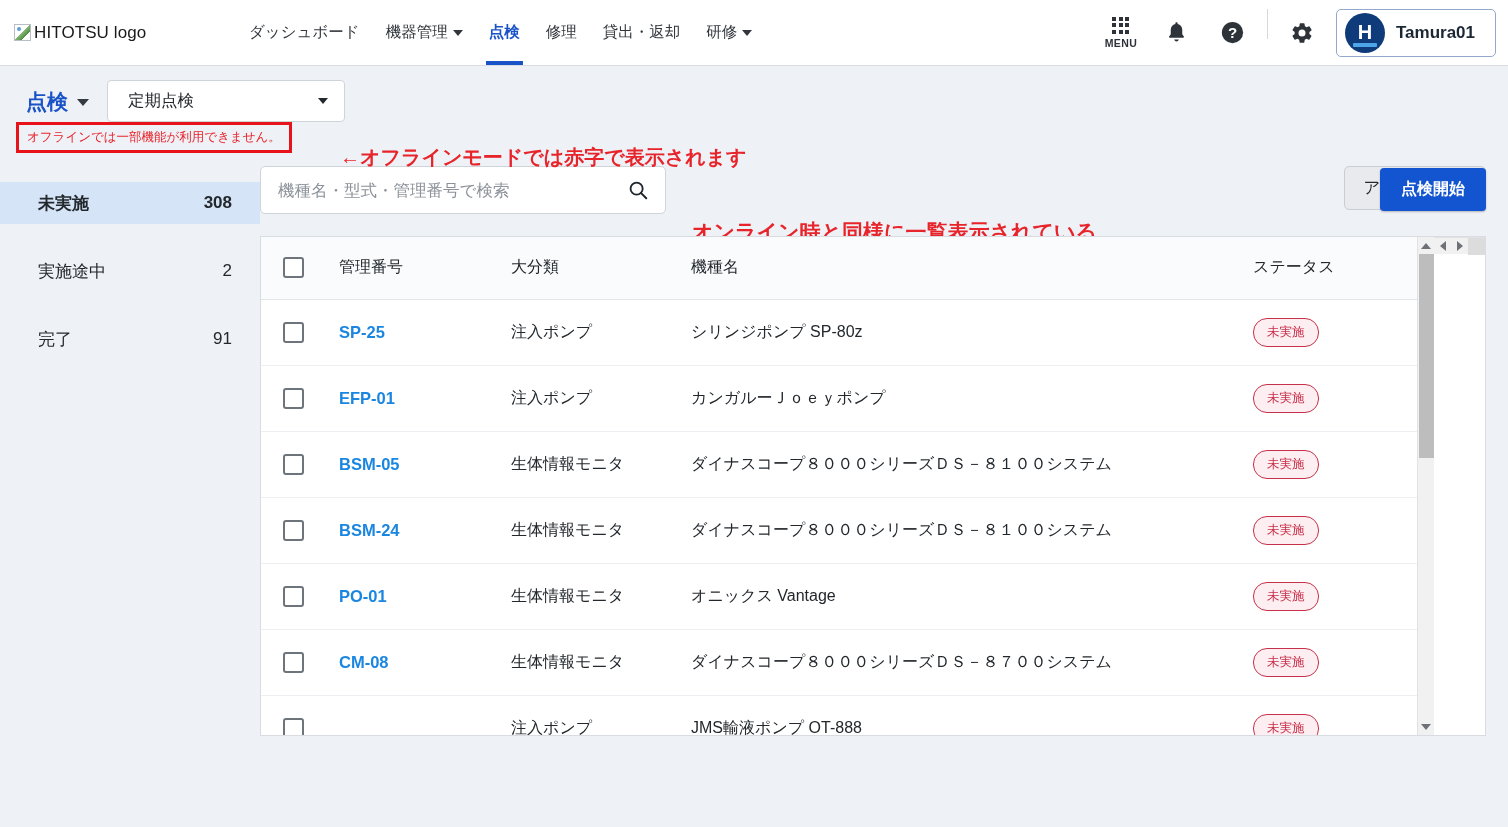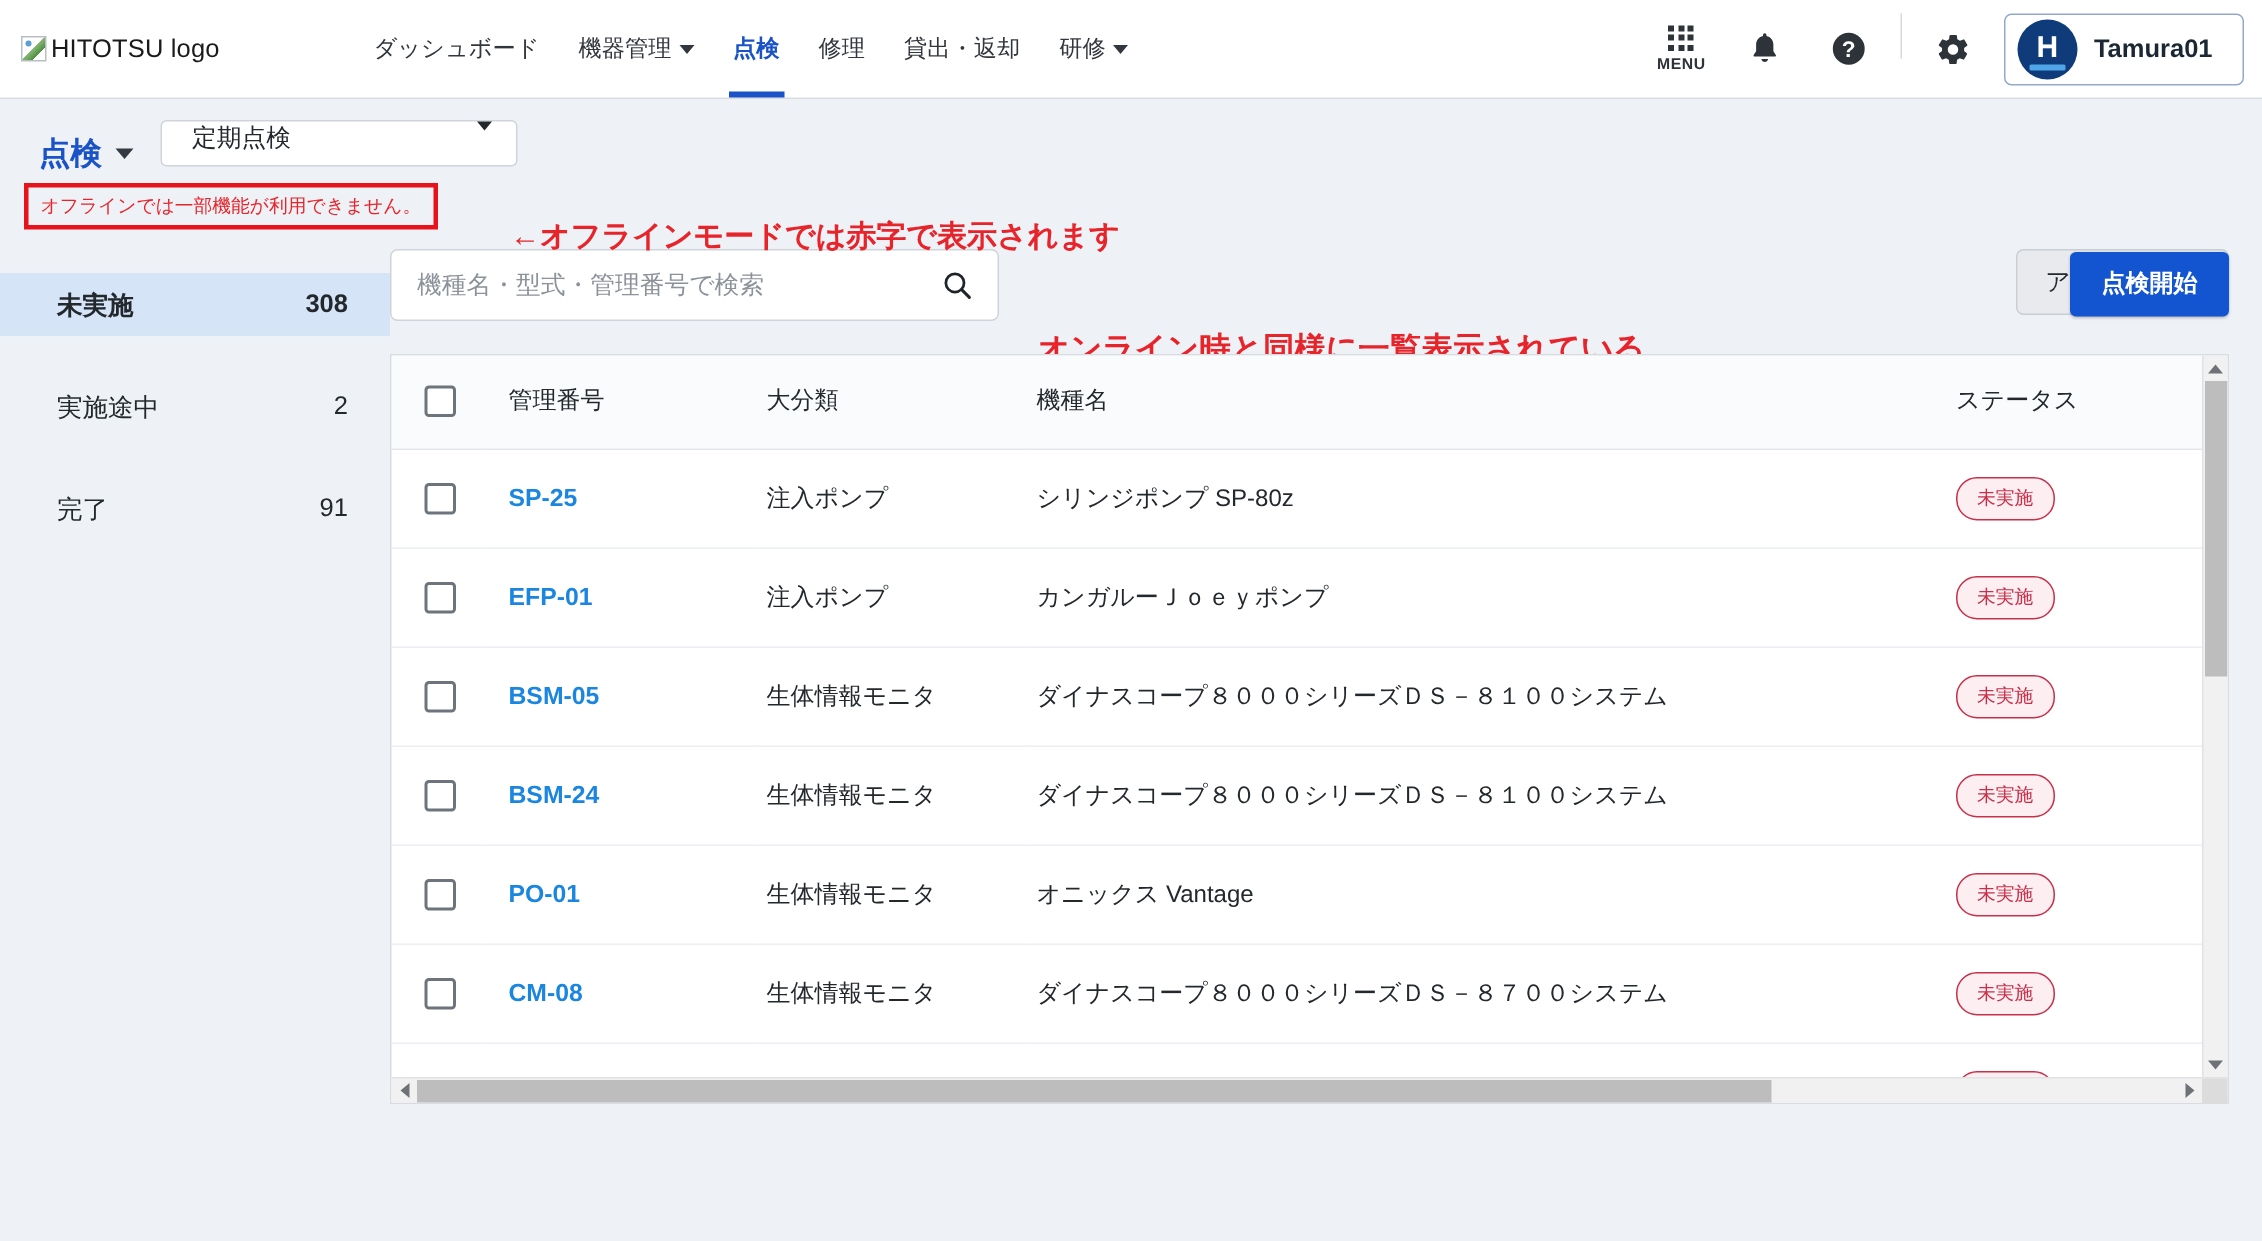--- a/index.html
+++ b/index.html
@@ -82,23 +82,23 @@
   
   .subheader { position: relative; height: 86px; padding: 14px 22px 0 26px; }
   .sub-row { display: flex; align-items: flex-start; gap: 18px; }
   .page-title {
     font-size: 21px; font-weight: bold; color: #1a53c8;
     display: flex; align-items: center; gap: 9px; padding-top: 8px; cursor: pointer;
   }
   .page-title .caret-down { border-top-color: #333a41; border-left-width: 6px; border-right-width: 6px; border-top-width: 7px; }
 
   .select-box {
-    width: 238px; height: 31px; background: #fff;
+    width: 238px; height: 42px; background: #fff;
     border: 1px solid #cfd4da; border-radius: 4px;
-    display: flex; justify-content: space-between;
+    display: flex; align-items: center; justify-content: space-between;
     padding: 0 16px 0 20px; font-size: 16.5px; color: #23282d; cursor: pointer;
   }
   .select-box .caret-down { border-top-color: #23282d; }
 
   .offline-note {
     position: absolute; left: 16px; top: 56px;
     font-size: 12.5px; color: #e8242b; white-space: nowrap;
     border: 3px solid #e8131a; padding: 4px 8px; background: transparent;
   }
   .annot {
@@ -144,21 +144,21 @@
     margin-left: auto; background: #e8eaed; border: 1px solid #c9ced4;
     border-radius: 5px; height: 44px; padding: 0 19px;
     font-size: 16.5px; color: #23282d; cursor: pointer; font-family: inherit;
     display: flex; align-items: center; gap: 8px;
   }
   .btn-action .caret-down { border-top-color: #23282d; }
 
   
   .table-panel {
     background: #fff; border: 1px solid #d8dce1; margin-top: 14px;
-    height: 500px; display: flex; flex-direction: column; position: relative;
+    height: 500px; display: flex; flex-direction: row; position: relative;
   }
   .table-scroll { flex: 1; display: flex; overflow: hidden; }
   .table-area { flex: 1; overflow: hidden; min-width: 0; }
   table { width: 100%; border-collapse: collapse; table-layout: fixed; }
   thead th {
     background: #fafbfc; text-align: left; font-size: 16px; font-weight: normal;
     color: #23282d; height: 62px; padding: 0 8px; border-bottom: 1px solid #e2e5e9;
     vertical-align: middle;
   }
   tbody td {

